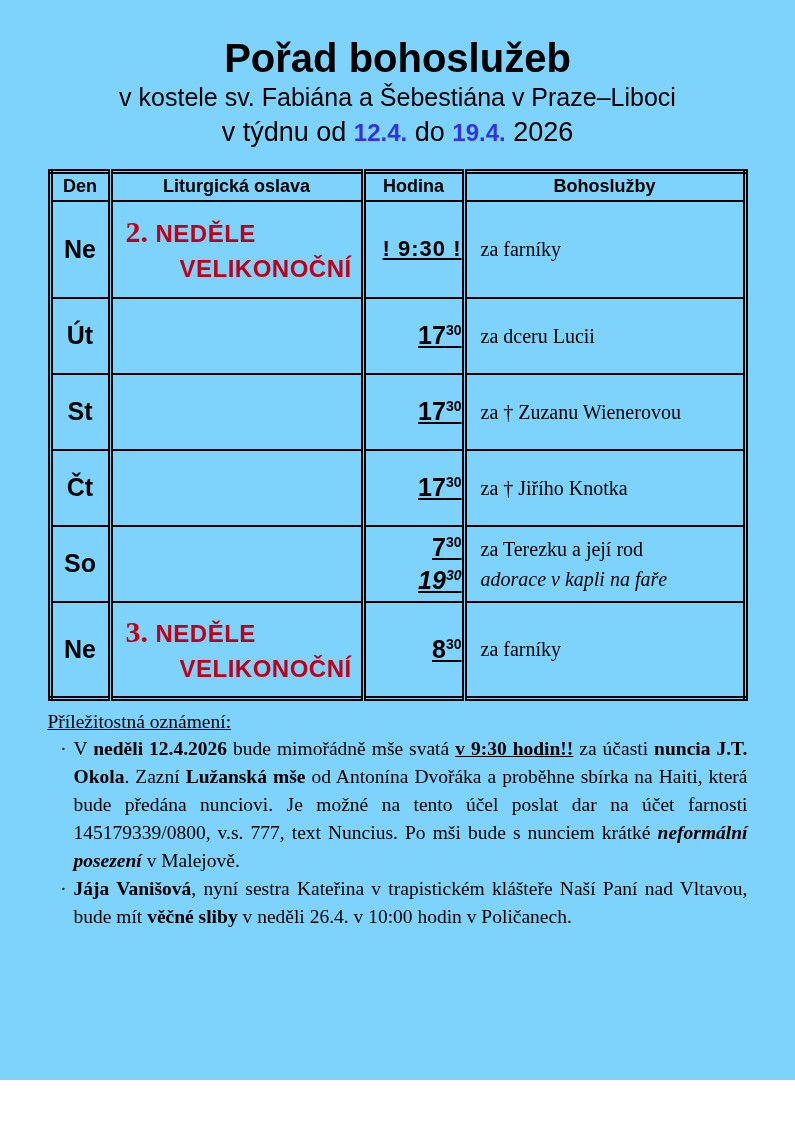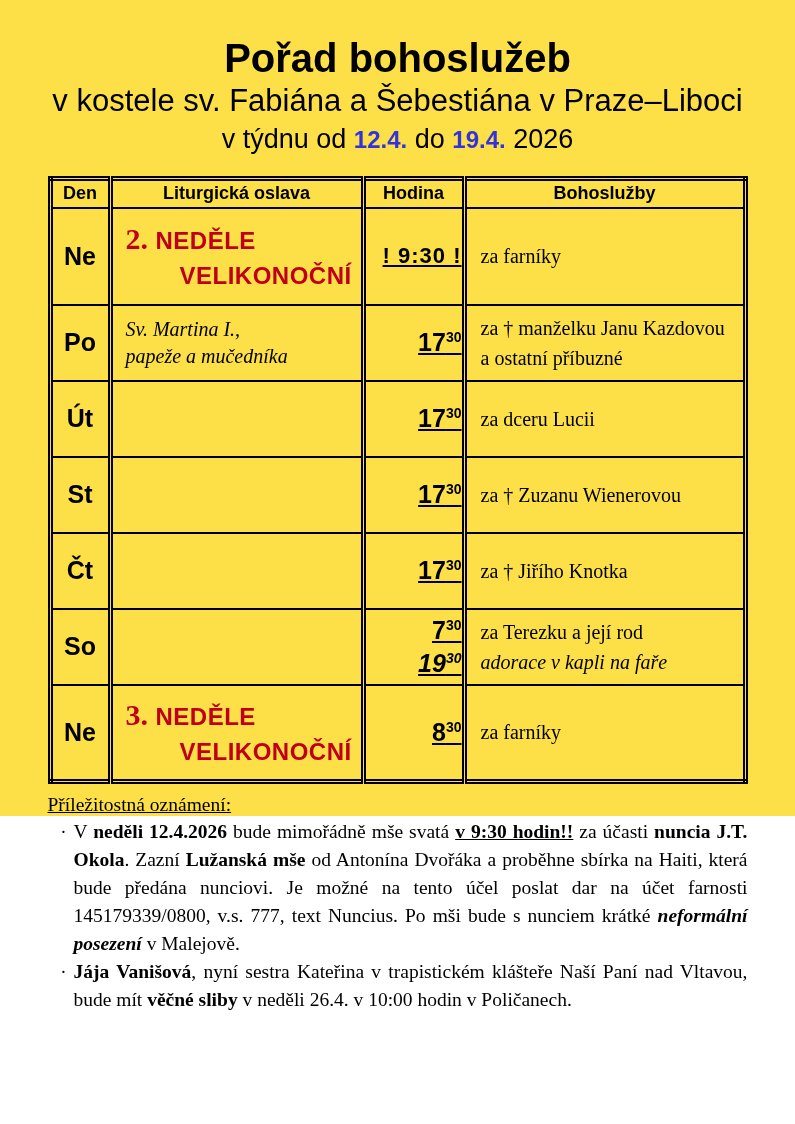--- a/index.html
+++ b/index.html
@@ -2,26 +2,26 @@
 <html lang="cs" style="--red: #c00018; --blue: #3333dd;"><head>
 <meta charset="utf-8">
 <style>
   :root{
     --red:#c00018;
     --blue:#3333dd;
   }
   *{box-sizing:border-box;margin:0;padding:0;}
   html,body{background:#ffffff;}
   body{width:795px;height:1124px;overflow:hidden;font-family:"Liberation Sans",sans-serif;color:#000;}
-  .page{width:795px;height:816px;padding-top:36px;background:#fde047;}
+  .page{width:795px;height:1080px;padding-top:36px;background:#7dd3fc;}
 
   
   .doc-header{text-align:center;}
   .doc-title{font-size:40px;font-weight:bold;line-height:1.1;letter-spacing:0px;}
-  .doc-subtitle{font-size:31px;font-weight:normal;margin-top:3px;line-height:1.15;}
+  .doc-subtitle{font-size:25px;font-weight:normal;margin-top:3px;line-height:1.15;}
   .week-line{font-size:27px;margin-top:4px;line-height:1.2;}
   .week-date{color:var(--blue);font-weight:bold;font-size:24px;}
 
   
   table.schedule{
     width:695px;
     margin:21px auto 0 auto;
     border-collapse:collapse;
     table-layout:fixed;
     border:5px double #000;
@@ -108,33 +108,20 @@
             <div class="feast-word feast-line2">VELIKONOČNÍ</div>
           </td>
       <td class="time-cell">
             <div class="time-line time-special">! 9:30 !</div>
           </td>
       <td class="service-cell">
             <div class="service-line">za farníky</div>
           </td>
     </tr>
         <tr>
-      <td class="day-cell" style="border-left:none;">Po</td>
-      <td class="liturgy-cell">
-            <div class="feast-italic">Sv. Martina I.,</div>
-            <div class="feast-italic">papeže a mučedníka</div>
-          </td>
-      <td class="time-cell">
-            <div class="time-line"><span>17</span><sup>30</sup></div>
-          </td>
-      <td class="service-cell">
-            <div class="service-line">za † manželku Janu Kazdovou a ostatní příbuzné</div>
-          </td>
-    </tr>
-        <tr>
       <td class="day-cell" style="border-left:none;">Út</td>
       <td class="liturgy-cell"></td>
       <td class="time-cell">
             <div class="time-line"><span>17</span><sup>30</sup></div>
           </td>
       <td class="service-cell">
             <div class="service-line">za dceru Lucii</div>
           </td>
     </tr>
         <tr>

